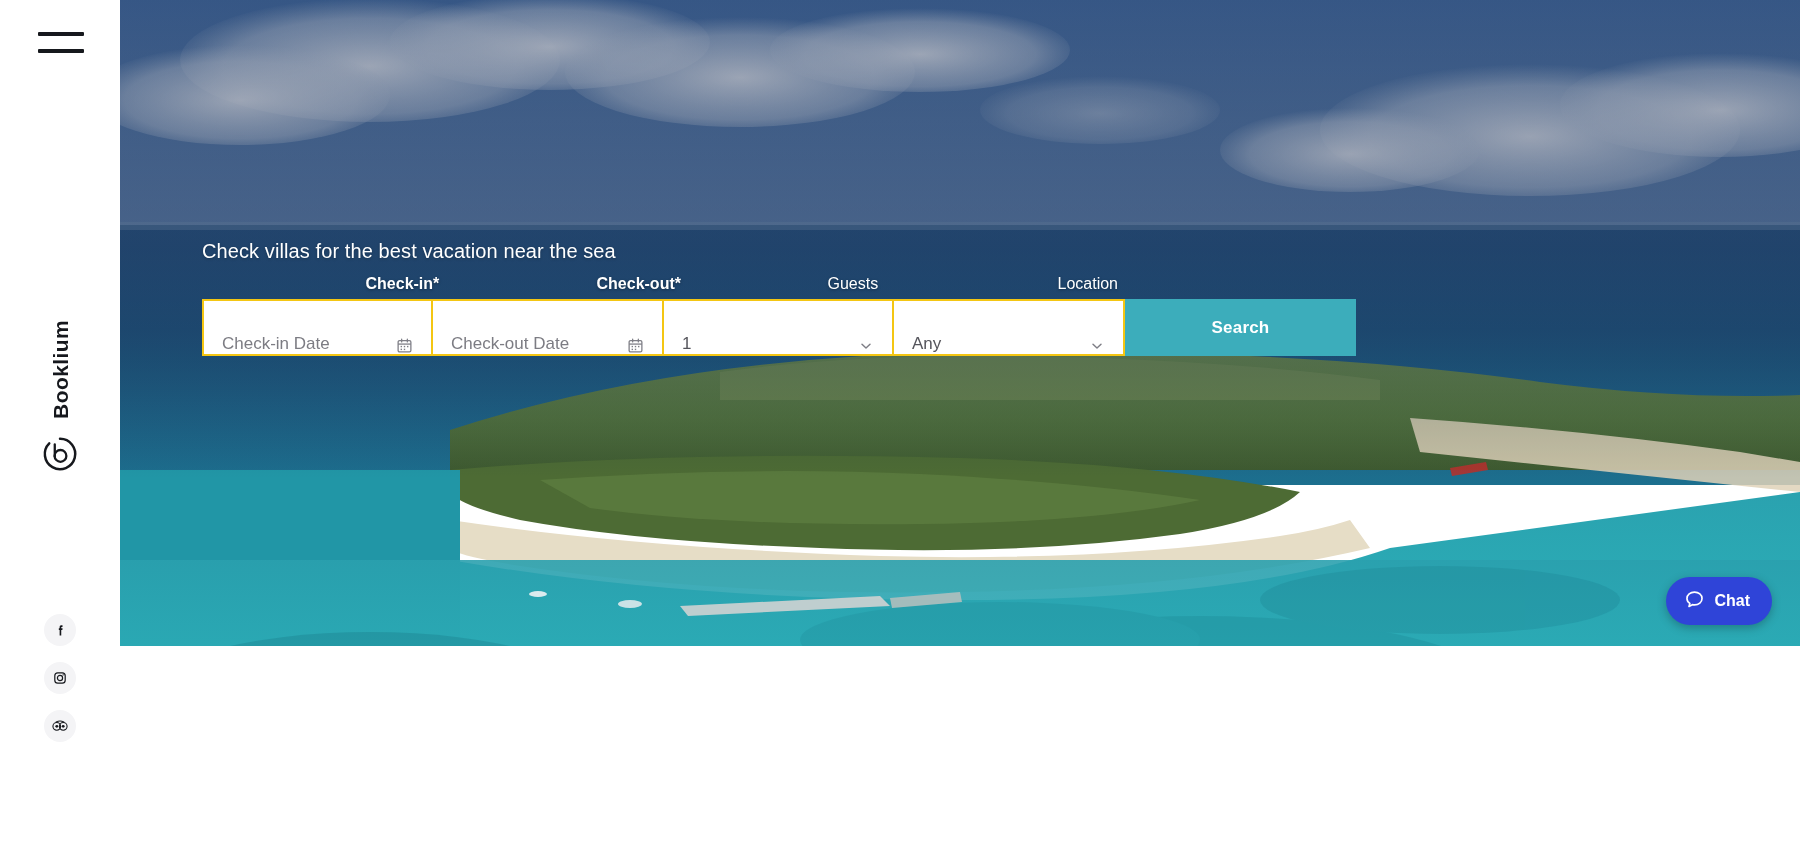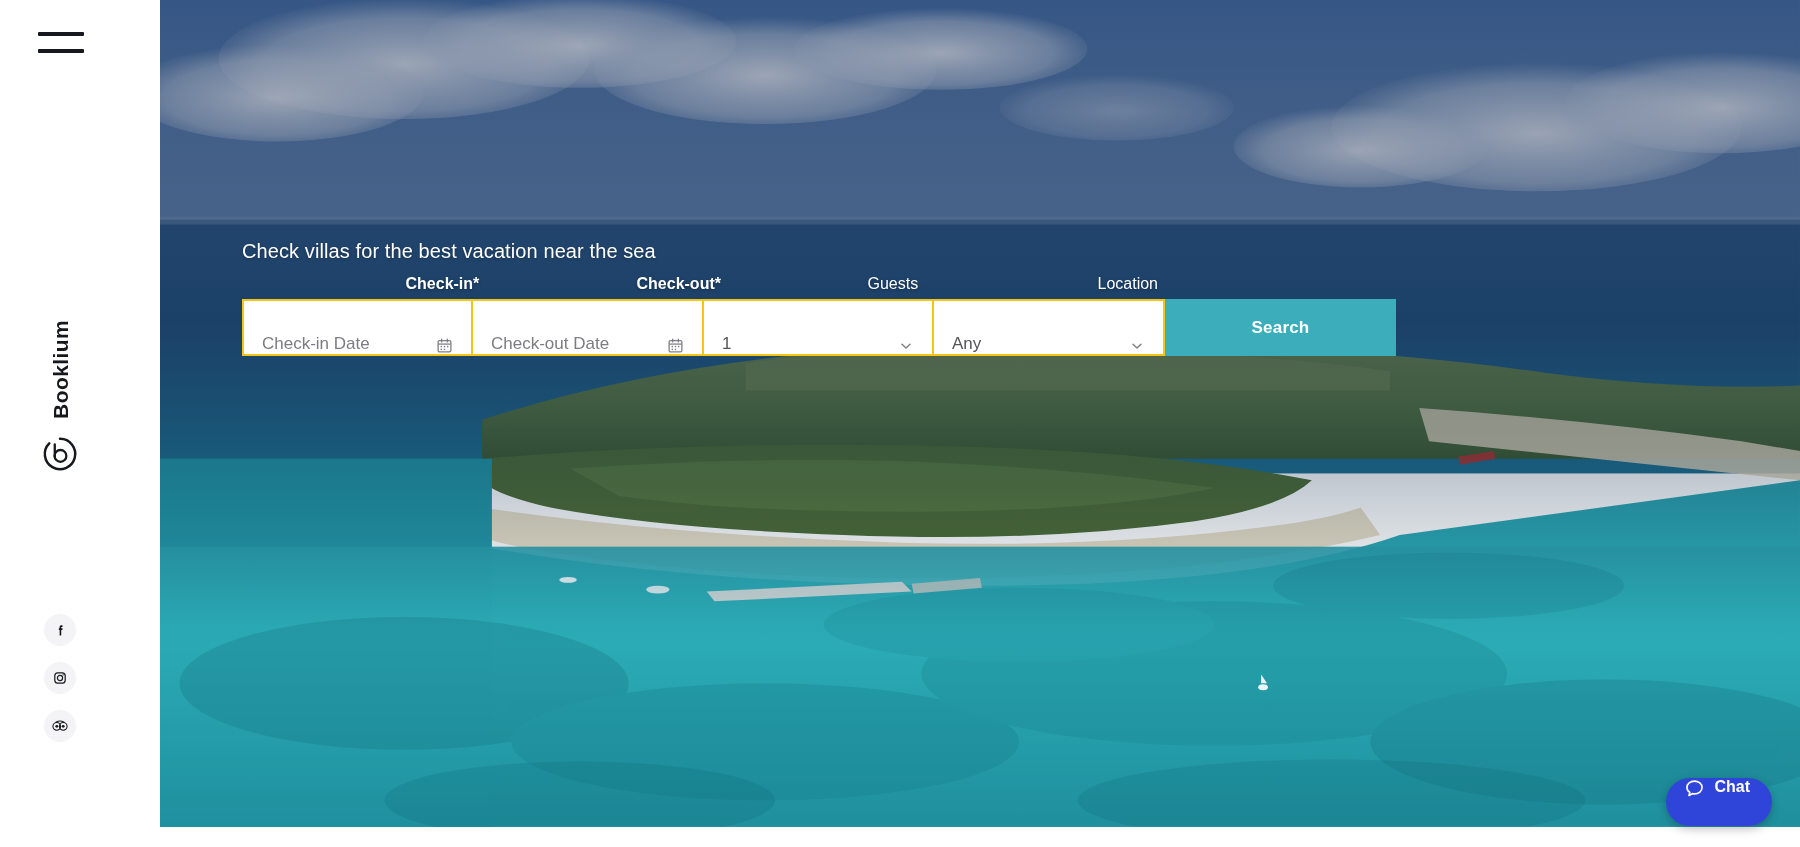--- a/index.html
+++ b/index.html
@@ -40,21 +40,21 @@
     display:flex; flex-direction:column; align-items:center; gap:16px;
   }
   .social {
     width:32px; height:32px; border-radius:50%; background:#f4f4f6;
     display:flex; align-items:center; justify-content:center; cursor:pointer;
   }
   .social svg { display:block; }
 
   
   .hero {
-    position:relative; flex:1; height:847px; overflow:hidden;margin-left:40px;
+    position:relative; flex:1; height:646px; overflow:hidden;
   }
   .hero-bg { position:absolute; inset:0; }
 
   .hero-overlay {
     position:absolute; inset:0;
     background:linear-gradient(180deg, rgba(16,32,66,.34) 0%, rgba(16,34,70,.40) 38%,
                rgba(12,40,70,.26) 56%, rgba(0,0,0,0) 74%);
   }
 
   .hero-content {
@@ -102,21 +102,21 @@
     width:231px; background:#3cadbb; border:none;
     display:flex; align-items:center; justify-content:center;
     color:#ffffff; font-size:17px; font-weight:700; cursor:pointer;
     letter-spacing:.2px;
   }
 
   
   .chat {
     position:absolute; right:28px; bottom:21px; z-index:9;
     height:48px; padding:0 22px 0 18px; border-radius:24px;
-    background:#2f44d8; color:#fff; display:flex; gap:9px;
+    background:#2f44d8; color:#fff; display:flex; align-items:center; gap:9px;
     font-size:16px; font-weight:700; cursor:pointer;
     box-shadow:0 3px 10px rgba(0,0,0,.25);
   }
 </style>
 </head>
 <body>
 
 <div class="page">
 
   <aside class="sidebar">

